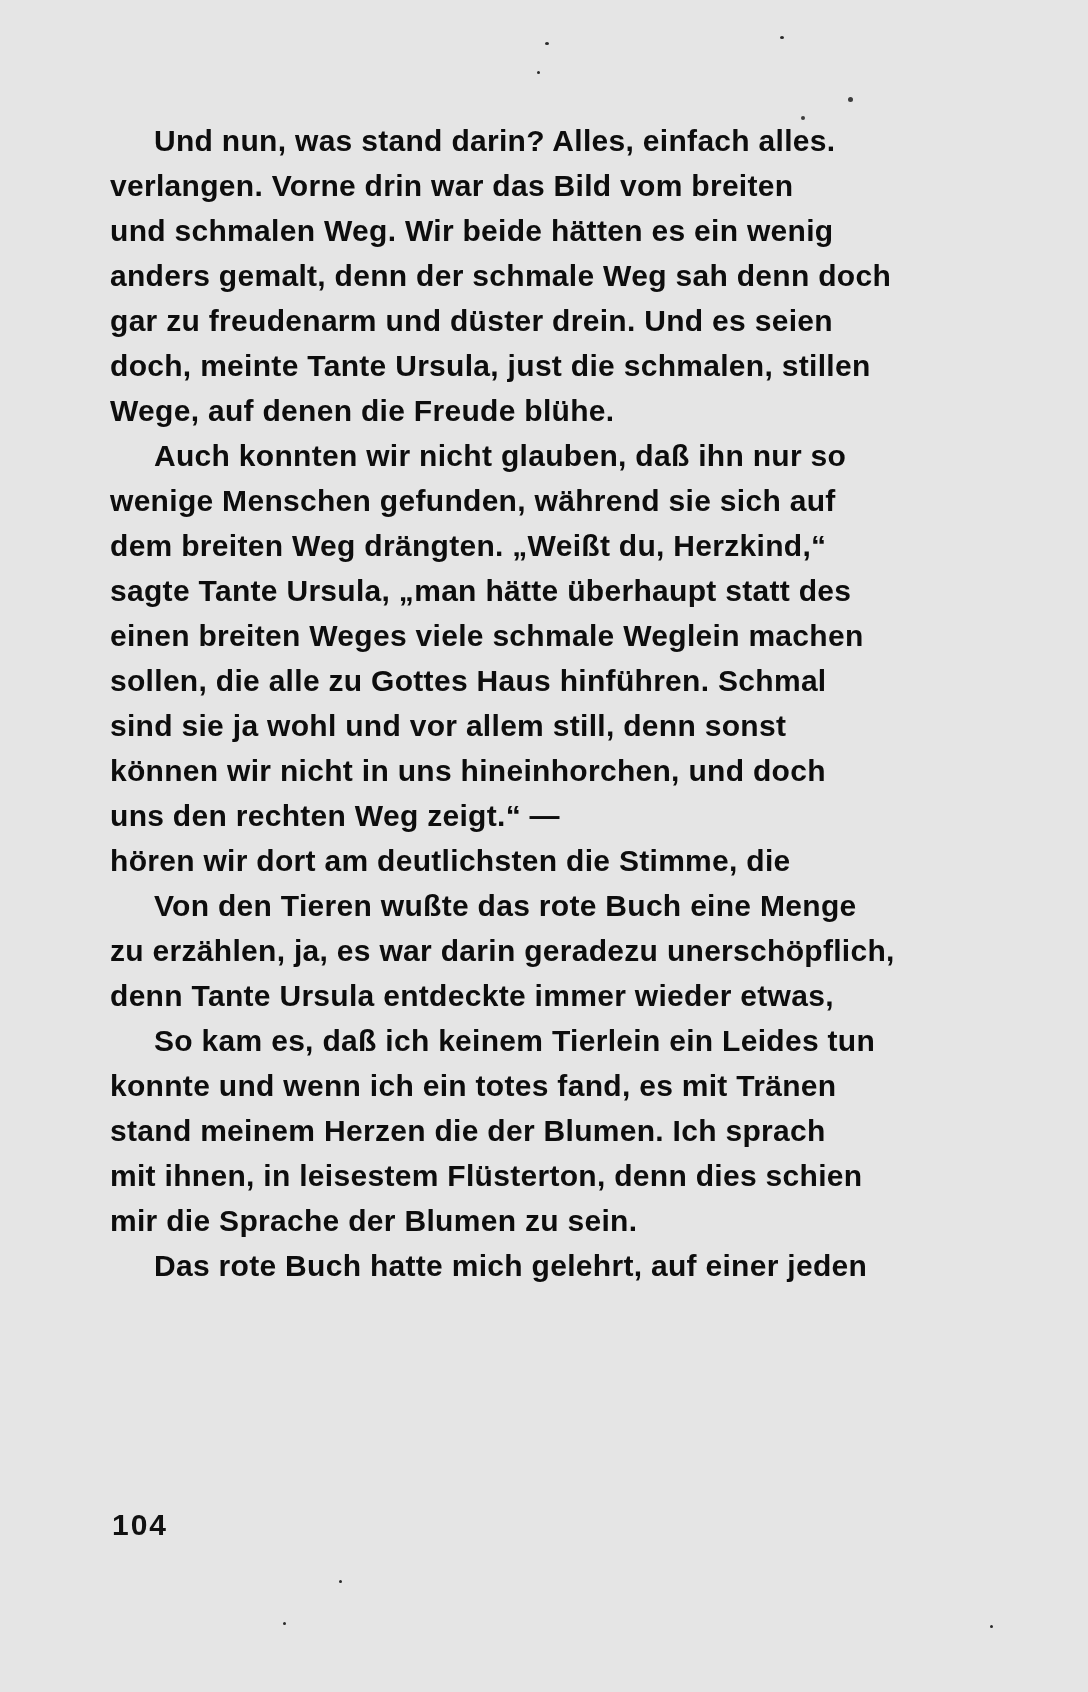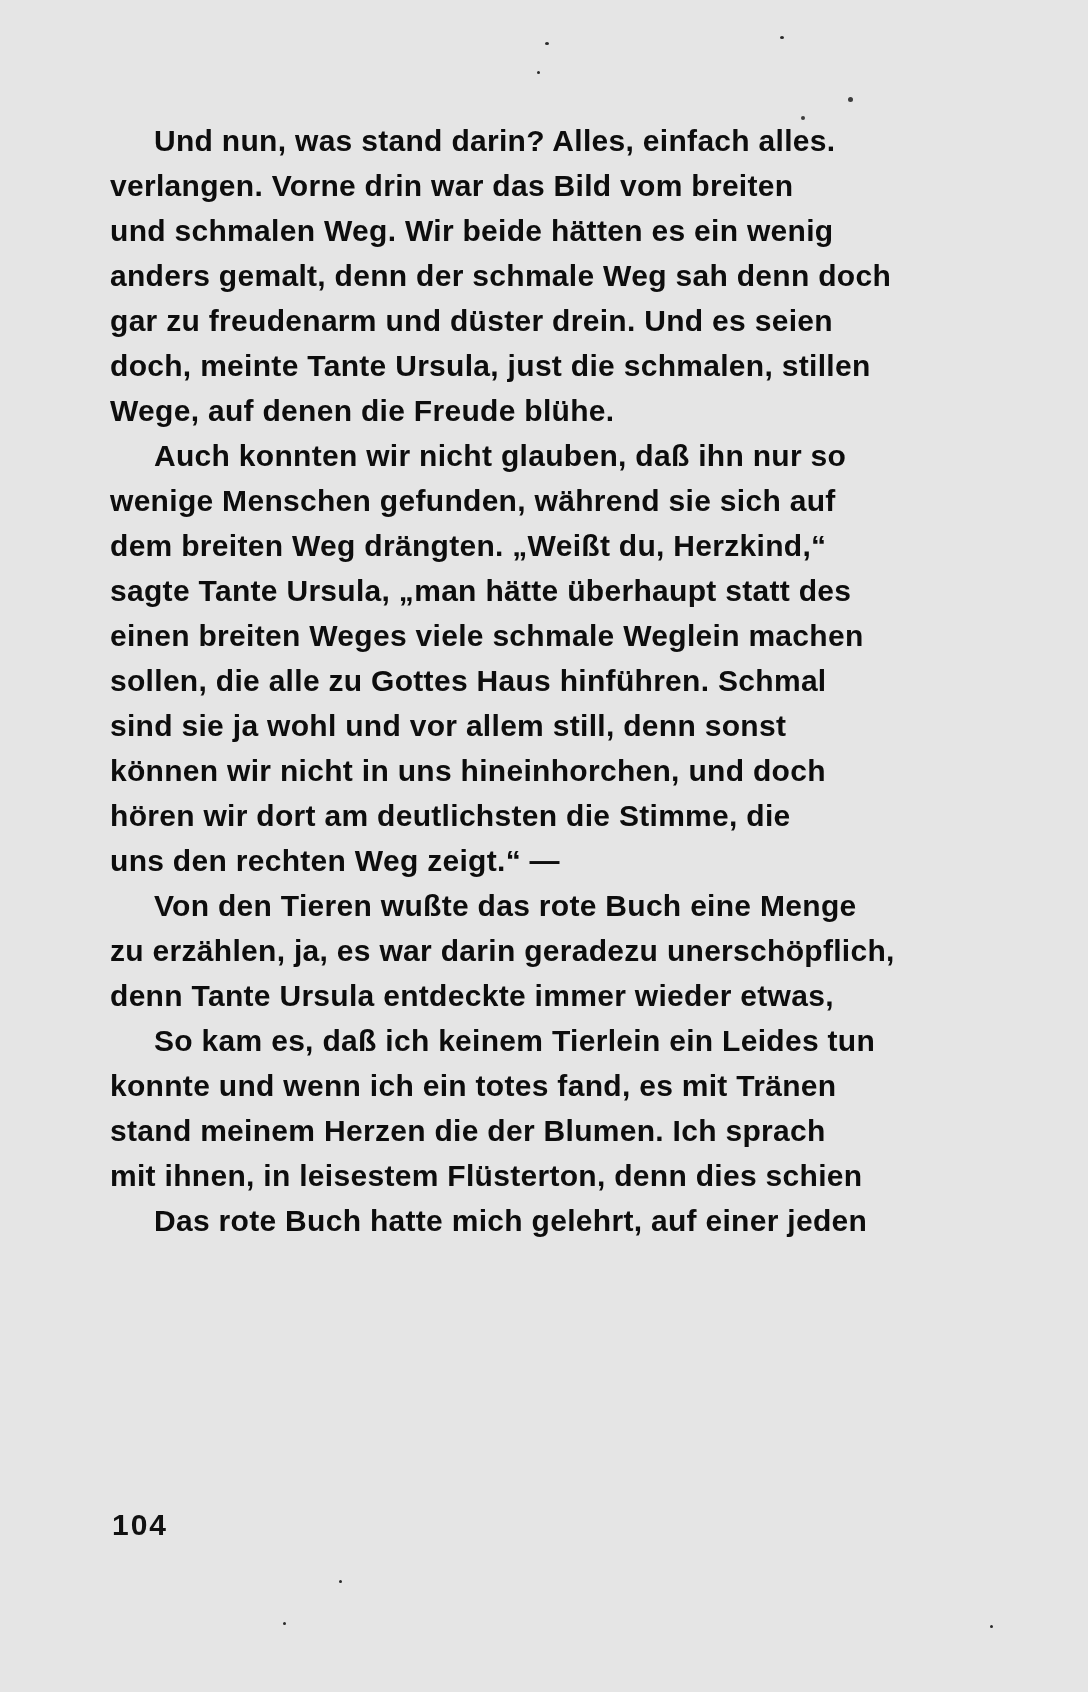--- a/index.html
+++ b/index.html
@@ -96,35 +96,36 @@
 
     <div class="paragraph">
       <div class="line indent">Auch konnten wir nicht glauben, daß ihn nur so</div>
       <div class="line">wenige Menschen gefunden, während sie sich auf</div>
       <div class="line">dem breiten Weg drängten.  „Weißt du, Herzkind,“</div>
       <div class="line">sagte Tante Ursula, „man hätte überhaupt statt des</div>
       <div class="line">einen breiten Weges viele schmale Weglein machen</div>
       <div class="line">sollen, die alle zu Gottes Haus hinführen.  Schmal</div>
       <div class="line">sind sie ja wohl und vor allem still, denn sonst</div>
       <div class="line">können wir nicht in uns hineinhorchen, und doch</div>
+      <div class="line last">uns den rechten Weg zeigt.“ —</div>
       <div class="line">hören wir dort am deutlichsten die Stimme, die</div>
-      <div class="line last">uns den rechten Weg zeigt.“ —</div>
     </div>
 
     <div class="paragraph">
       <div class="line indent">Von den Tieren wußte das rote Buch eine Menge</div>
       <div class="line">zu erzählen, ja, es war darin geradezu unerschöpflich,</div>
       <div class="line">denn Tante Ursula entdeckte immer wieder etwas,</div>
     </div>
 
     <div class="paragraph">
       <div class="line indent">So kam es, daß ich keinem Tierlein ein Leides tun</div>
       <div class="line">konnte und wenn ich ein totes fand, es mit Tränen</div>
       <div class="line">stand meinem Herzen die der Blumen.  Ich sprach</div>
       <div class="line">mit ihnen, in leisestem Flüsterton, denn dies schien</div>
+      <div class="line last">mir die Sprache der Blumen zu sein.</div>
     </div>
 
     <div class="paragraph">
       <div class="line indent">Das rote Buch hatte mich gelehrt, auf einer jeden</div>
     </div>
 
   </div>
 
   <div class="page-number">104</div>
 

